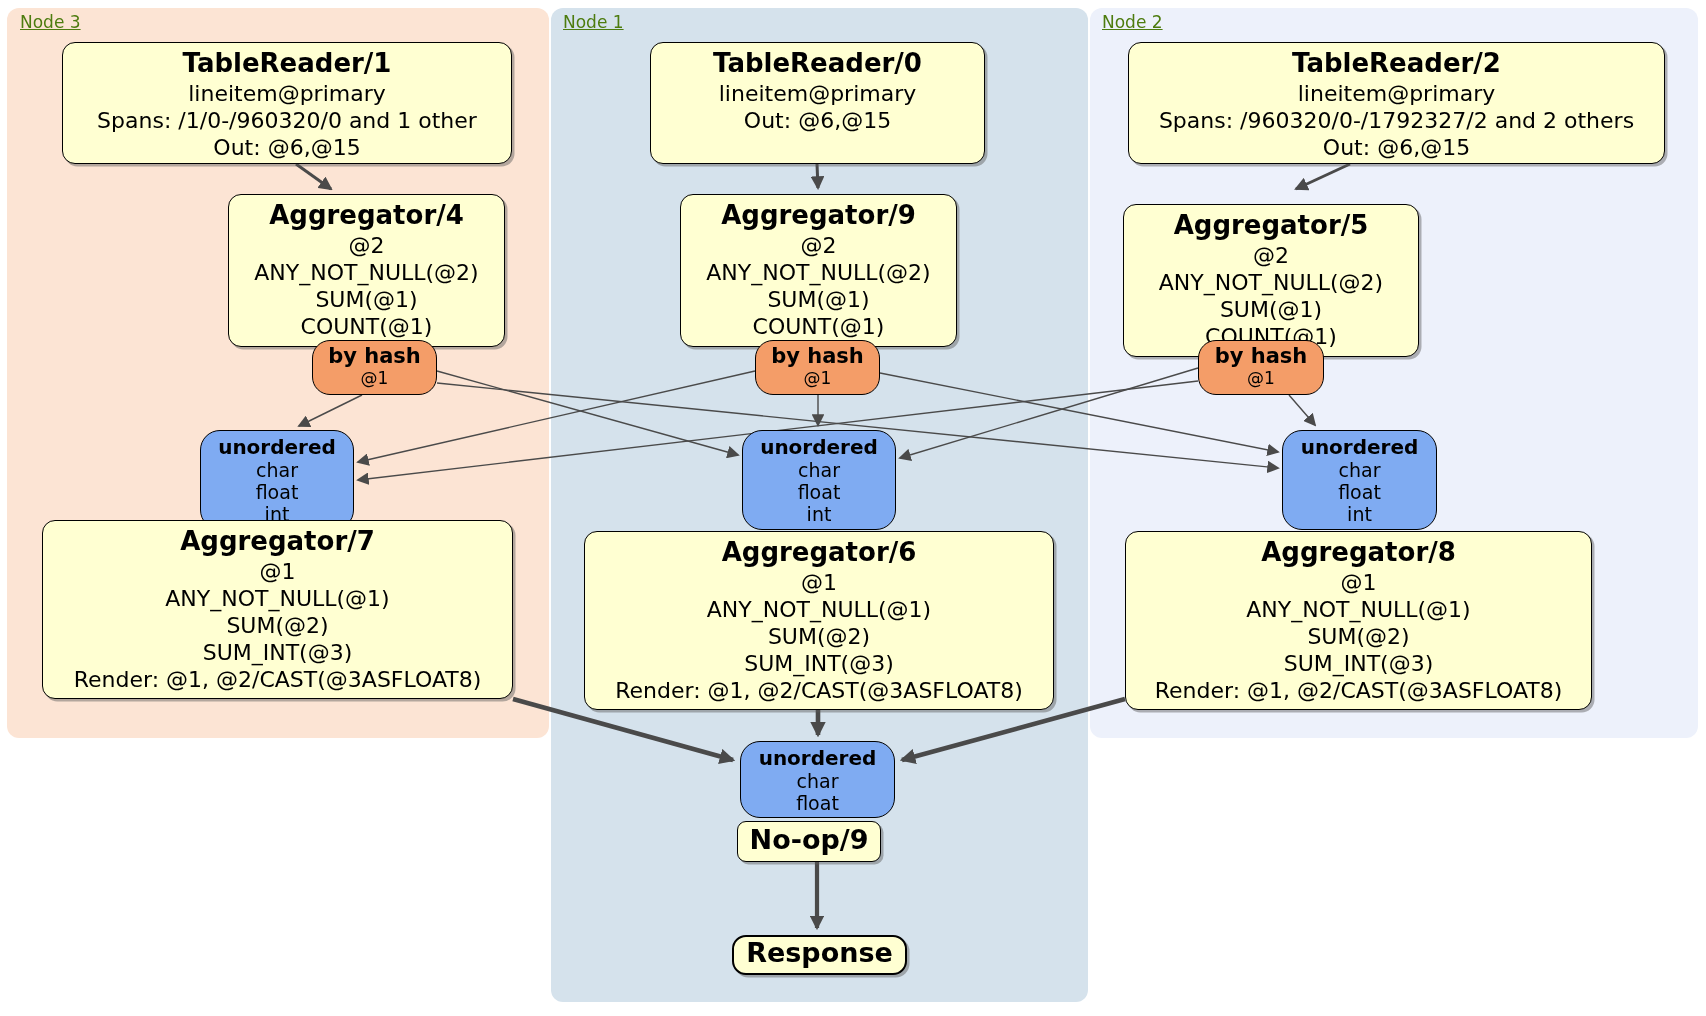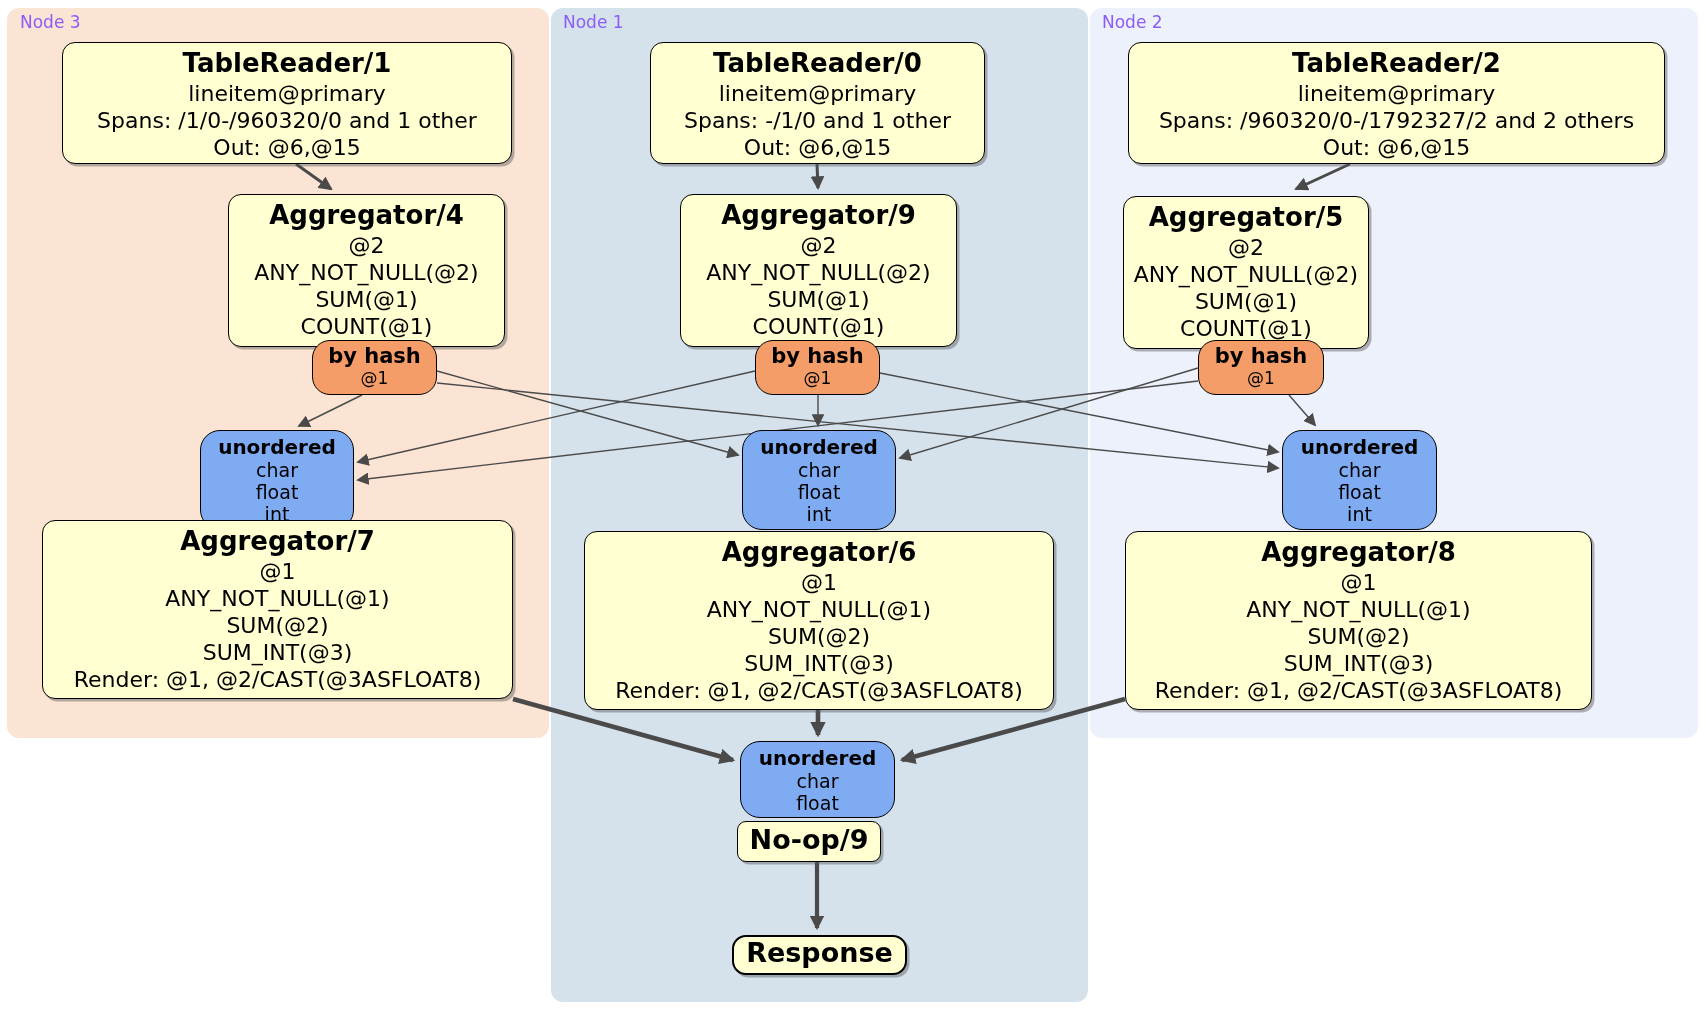--- a/index.html
+++ b/index.html
@@ -2,21 +2,21 @@
 <html style="--node3-bg: #fce4d4; --node1-bg: #d5e2ec; --node2-bg: #edf1fb; --processor-fill: #ffffd2; --router-fill: #f49d68; --sync-fill: #7fabf2; --box-border: #000000; --edge: #4a4a4a;"><head>
 <meta charset="utf-8">
 <style>
   html,body{margin:0;padding:0;background:#ffffff;}
   #stage{
     position:relative;width:1706px;height:1016px;overflow:hidden;
     font-family:"DejaVu Sans","Liberation Sans",sans-serif;
     color:#000;
   }
   .band{position:absolute;border-radius:12px;z-index:0;}
-  .band-label{position:absolute;font-size:17px;color:#8b5cf6;z-index:3;}
+  .band-label{position:absolute;font-size:17px;color:#4d7c0f;z-index:3;text-decoration:underline;}
   #edges{position:absolute;left:0;top:0;z-index:1;pointer-events:none;}
   .pbox{
     position:absolute;box-sizing:border-box;z-index:2;
     background:var(--processor-fill,#ffffd2);
     border:1.6px solid var(--box-border,#000);
     border-radius:13px;text-align:center;
     box-shadow:2.5px 2.5px 0 rgba(90,90,90,.45);
     padding-top:3px;
   }
   .ptitle{font-weight:bold;font-size:26px;line-height:34px;white-space:nowrap;}
@@ -98,21 +98,20 @@
   <div class="pbox" id="tr1-box" style="left:62px;top:42px;width:450px;height:122px;">
     <div class="ptitle">TableReader/1</div>
     <div class="pline">lineitem@primary</div>
     <div class="pline">Spans: /1/0-/960320/0 and 1 other</div>
     <div class="pline">Out: @6,@15</div>
   </div>
 
   <div class="pbox" id="tr0-box" style="left:650px;top:42px;width:335px;height:122px;">
     <div class="ptitle">TableReader/0</div>
     <div class="pline">lineitem@primary</div>
-    <div class="pline">Spans: -/1/0 and 1 other</div>
     <div class="pline">Out: @6,@15</div>
   </div>
 
   <div class="pbox" id="tr2-box" style="left:1128px;top:42px;width:537px;height:122px;">
     <div class="ptitle">TableReader/2</div>
     <div class="pline">lineitem@primary</div>
     <div class="pline">Spans: /960320/0-/1792327/2 and 2 others</div>
     <div class="pline">Out: @6,@15</div>
   </div>
 
@@ -125,21 +124,21 @@
   </div>
 
   <div class="pbox" id="agg3-box" style="left:680px;top:194px;width:277px;height:153px;">
     <div class="ptitle">Aggregator/9</div>
     <div class="pline">@2</div>
     <div class="pline">ANY_NOT_NULL(@2)</div>
     <div class="pline">SUM(@1)</div>
     <div class="pline">COUNT(@1)</div>
   </div>
 
-  <div class="pbox" id="agg5-box" style="left:1123px;top:196px;width:246px;height:153px;">
+  <div class="pbox" id="agg5-box" style="left:1123px;top:204px;width:296px;height:153px;">
     <div class="ptitle">Aggregator/5</div>
     <div class="pline">@2</div>
     <div class="pline">ANY_NOT_NULL(@2)</div>
     <div class="pline">SUM(@1)</div>
     <div class="pline">COUNT(@1)</div>
   </div>
 
   <div class="rbox" id="router-left" style="left:312px;top:340px;width:125px;height:55px;">
     <div class="rtitle">by hash</div>
     <div class="rline">@1</div>

